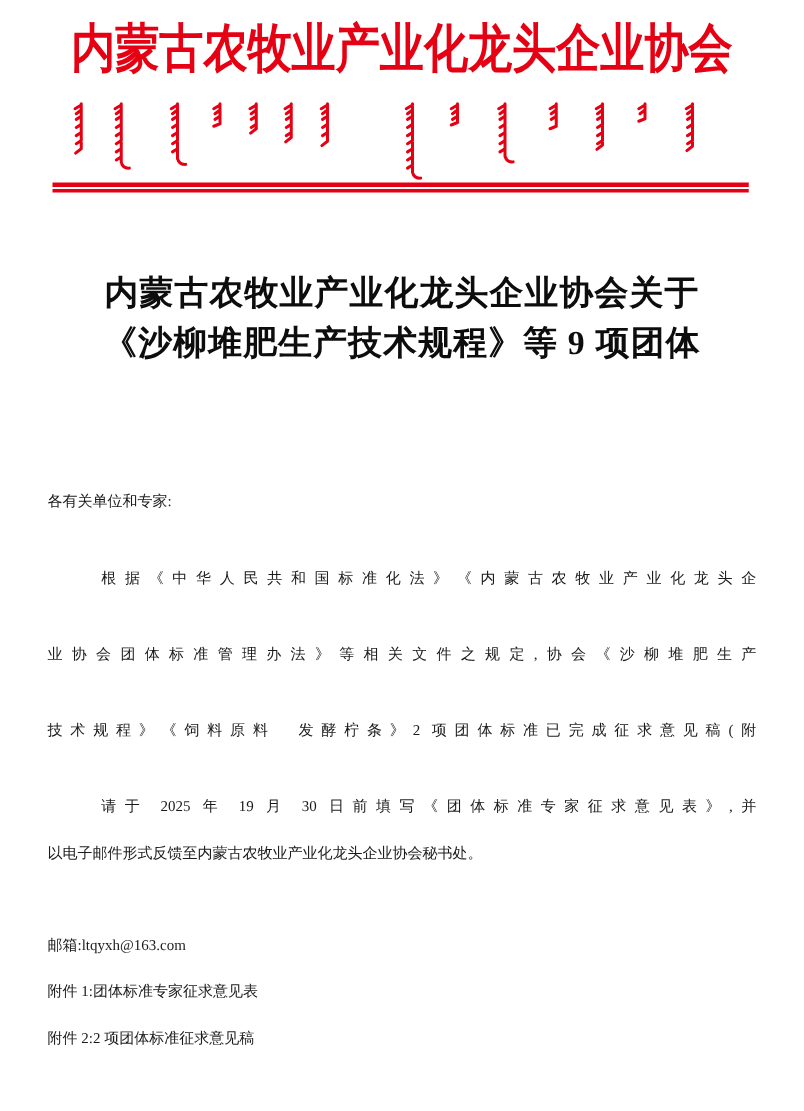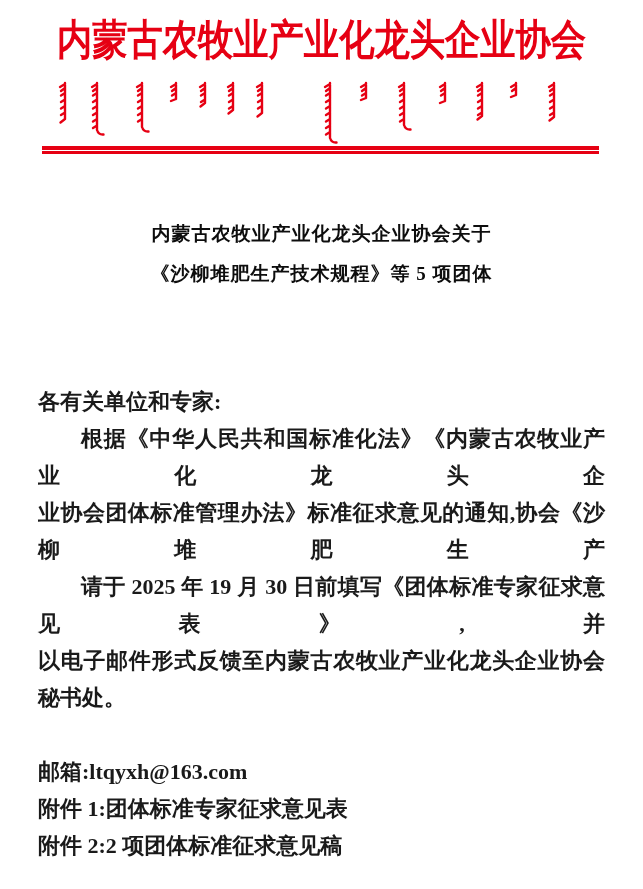--- a/index.html
+++ b/index.html
@@ -55,38 +55,37 @@
   }
 
   .notice-title {
     position: absolute;
     top: 214px;
     left: 0;
     width: 100%;
     text-align: center;
     font-weight: bold;
     color: #0d0d0d;
-    font-size: 19px;
+    font-size: 27px;
     line-height: 40px;
     letter-spacing: 1px;
   }
 
   .body-text {
     position: absolute;
     top: 383px;
     left: 38px;
     width: 567px;
-    font-size: 22px;
+    font-size: 12px;
     line-height: 37px;
     color: var(--ink);
-    font-weight: bold;
   }
 
   .body-line { text-align: justify; min-height: 37px; }
-  .body-line.full { text-align-last: justify; }
+  .body-line.full { text-align-last: justify; margin-top: 24px; }
   .body-line.indent { text-indent: 43px; }
   .body-line.spacer { height: 37px; }
 </style>
 </head>
 <body>
 
 <div class="page">
 
   <h1 class="org-name">内蒙古农牧业产业化龙头企业协会</h1>
 
@@ -104,27 +103,28 @@
       <path d="M 440 7 L 445 4 M 441 11 L 445 8 M 445 3 L 445 21 M 445 13 l -4 2.5 M 445 21 l -5 2 " stroke="#e60013" stroke-width="2.4" stroke-linecap="round" fill="none"></path>
       <path d="M 477 7 L 482 4 M 478 11 L 482 8 M 482 3 L 482 36 M 482 13 l -4 2.5 M 482 19.5 l -4 2.5 M 482 26 l -4 2.5 M 482 32.5 l -4 2.5 M 482 36 l -4.5 3.5 " stroke="#e60013" stroke-width="2.4" stroke-linecap="round" fill="none"></path>
       <path d="M 511 7 L 516 4 M 512 11 L 516 8 M 516 3 L 516 15 M 516 15 l -5 2 " stroke="#e60013" stroke-width="2.4" stroke-linecap="round" fill="none"></path>
       <path d="M 549 7 L 554 4 M 550 11 L 554 8 M 554 3 L 554 37 M 554 13 l -4 2.5 M 554 19.5 l -4 2.5 M 554 26 l -4 2.5 M 554 32.5 l -4 2.5 M 554 37 l -4.5 3.5 " stroke="#e60013" stroke-width="2.4" stroke-linecap="round" fill="none"></path>
     </svg>
 
   <div class="red-rule"></div>
 
   <div class="notice-title">
     <div>内蒙古农牧业产业化龙头企业协会关于</div>
-    <div>《沙柳堆肥生产技术规程》等 5 项团体</div>
+    <div>《沙柳堆肥生产技术规程》等 9 项团体</div>
   </div>
 
   <div class="body-text">
       <div class="body-line">各有关单位和专家:</div>
       <div class="body-line indent full">根据《中华人民共和国标准化法》《内蒙古农牧业产业化龙头企</div>
-      <div class="body-line full">业协会团体标准管理办法》标准征求意见的通知,协会《沙柳堆肥生产</div>
+      <div class="body-line full">业协会团体标准管理办法》等相关文件之规定,协会《沙柳堆肥生产</div>
+      <div class="body-line full">技术规程》《饲料原料　发酵柠条》2 项团体标准已完成征求意见稿(附</div>
       <div class="body-line indent full">请于 2025 年 19 月 30 日前填写《团体标准专家征求意见表》,并</div>
       <div class="body-line">以电子邮件形式反馈至内蒙古农牧业产业化龙头企业协会秘书处。</div>
       <div class="body-line spacer"></div>
       <div class="body-line">邮箱:ltqyxh@163.com</div>
       <div class="body-line">附件 1:团体标准专家征求意见表</div>
       <div class="body-line">附件 2:2 项团体标准征求意见稿</div>
     </div>
 
 </div>
 

